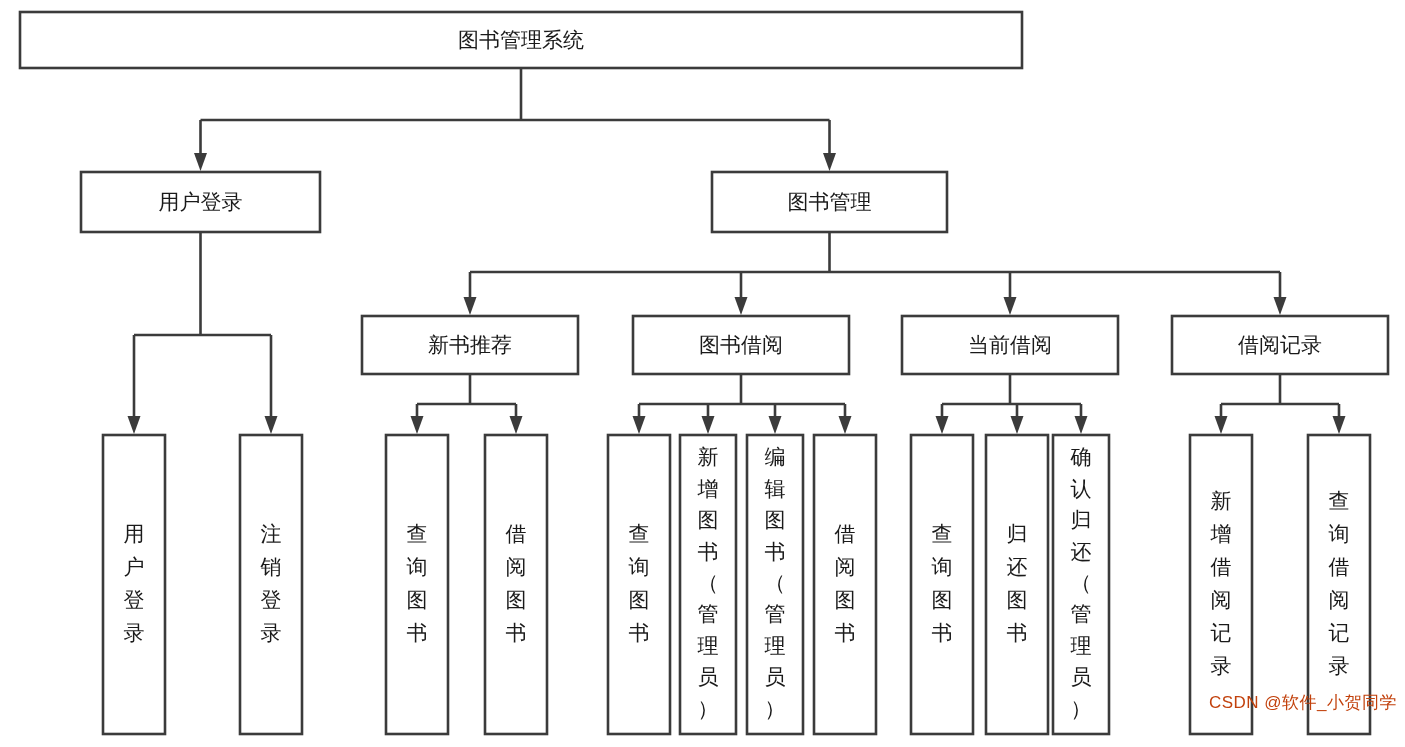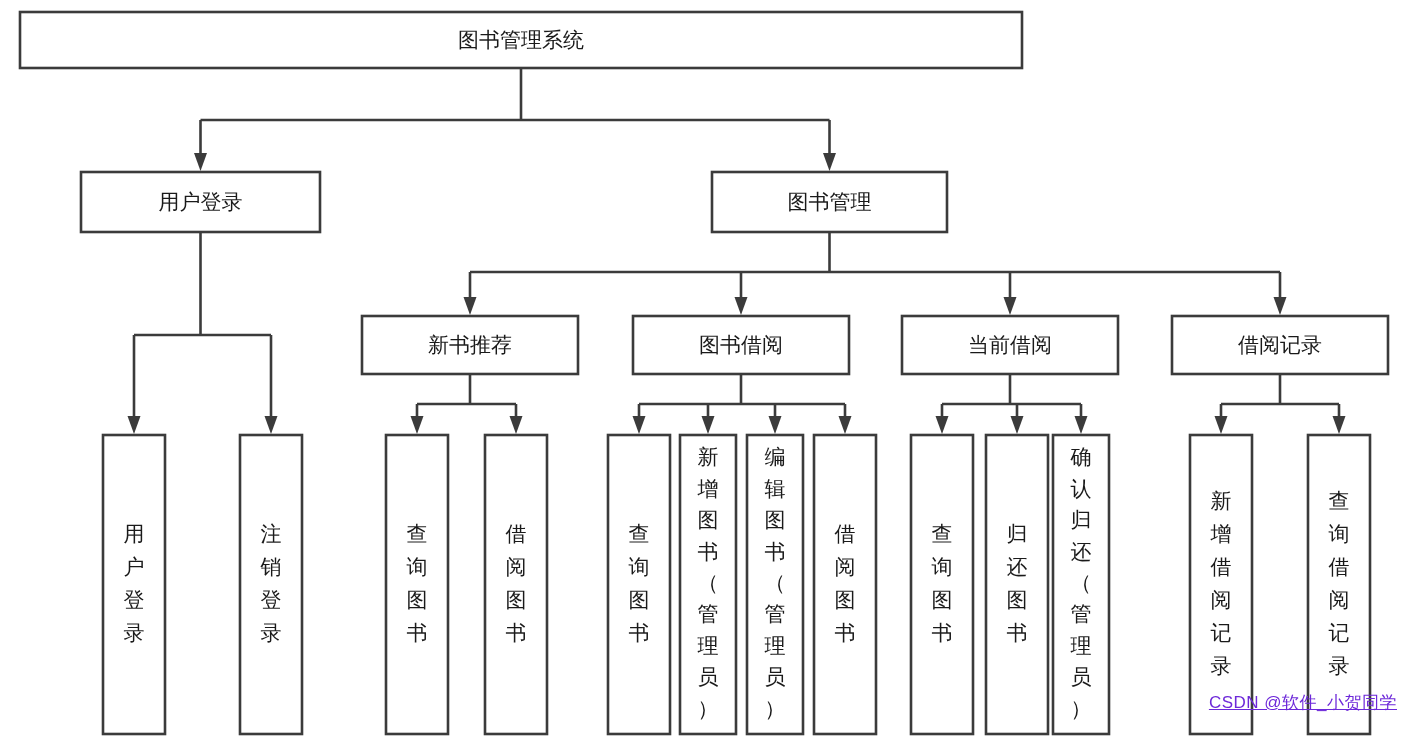--- a/index.html
+++ b/index.html
@@ -54,24 +54,23 @@
     font-size: 21px;
     fill: #1a1a1a;
     text-anchor: middle;
   }
   .watermark {
     position: absolute;
     right: 8px;
     bottom: 6px;
     font-family: "Liberation Sans", "DejaVu Sans", sans-serif;
     font-size: 17px;
-    color: #6d28d9;
+    color: #c2410c;
     white-space: nowrap;
     letter-spacing: 0.5px;
-    text-decoration: underline;
   }
 </style>
 </head>
 <body>
 
 <div id="diagram-root">
   <svg id="flowchart" viewBox="0 0 1405 747">
     <g id="edges-layer">
         <g>
           <path class="connector" d="M 521 68 L 521 120"></path>

